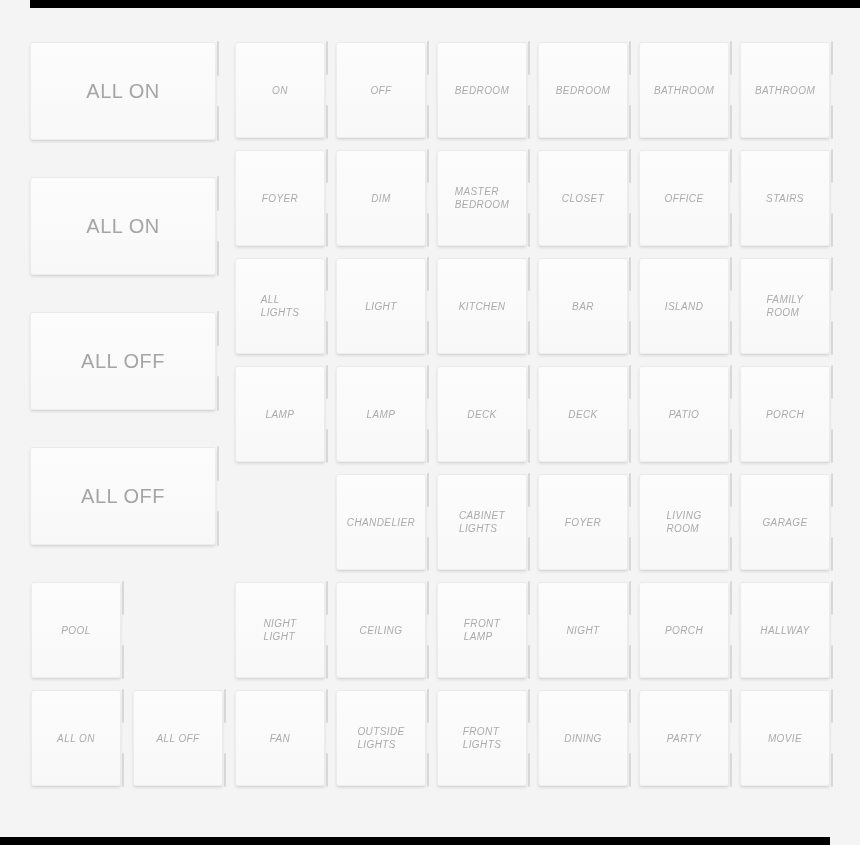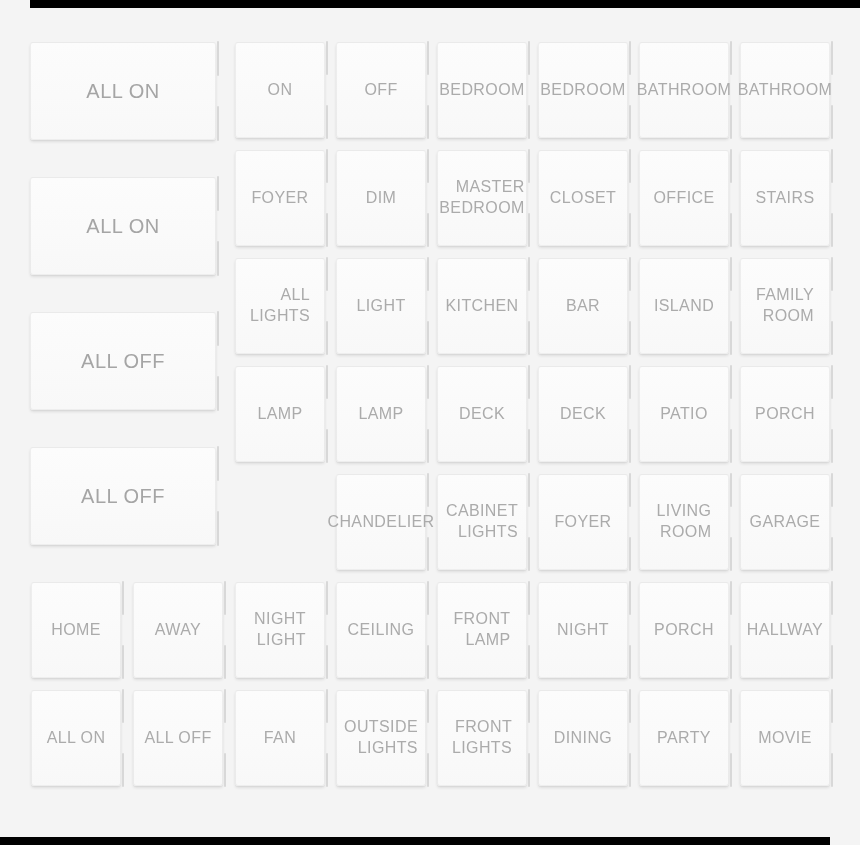--- a/index.html
+++ b/index.html
@@ -11,39 +11,39 @@
   }
   .board{position:relative;width:860px;height:845px;background:#f4f4f4;}
 
   .bar{position:absolute;height:8px;background:#000;}
   .bar-top{top:0;left:30px;width:830px;}
   .bar-bottom{bottom:0;left:0;width:830px;}
 
   .btn{
     position:absolute;
     display:flex;align-items:center;justify-content:center;
-    text-align:right;white-space:pre-line;
+    text-align:left;white-space:pre-line;
     background:linear-gradient(180deg,#fcfcfc 0%,#fafafa 55%,#f8f8f8 100%);
     border:1px solid rgba(0,0,0,0.055);
     border-radius:3px;
     box-shadow:0 2px 3px rgba(0,0,0,0.09),0 1px 1px rgba(0,0,0,0.04);
     color:#ababab;
     box-sizing:border-box;
     cursor:pointer;
     user-select:none;
   }
   
   .btn::before,.btn::after{
     content:"";position:absolute;right:-4px;width:2px;height:36%;
     background:#d8d8d8;border-radius:1px;
   }
   .btn::before{top:-2px;}
   .btn::after{bottom:-2px;}
 
-  .sm{width:90px;height:96px;font-size:16px;line-height:1.3;letter-spacing:.4px;padding:0 3px;}
+  .sm{width:90px;height:96px;font-size:10px;line-height:1.3;letter-spacing:.4px;padding:0 3px;font-style:italic;}
   .big{left:30px;width:186px;height:98px;font-size:20px;letter-spacing:.5px;color:#a5a5a5;}
 
   
   .c0{left:235px}.c1{left:336px}.c2{left:437px}.c3{left:538px}.c4{left:639px}.c5{left:740px}
   
   .r0{top:42px}.r1{top:150px}.r2{top:258px}.r3{top:366px}.r4{top:474px}.r5{top:582px}.r6{top:690px}
   
   .b0{top:42px}.b1{top:177px}.b2{top:312px}.b3{top:447px}
   
   .lc0{left:31px}.lc1{left:133px}
@@ -54,22 +54,21 @@
 <div class="board">
 
   <div class="bar bar-top"></div>
   <div class="bar bar-bottom"></div>
 
   <div class="btn big b0">ALL ON</div>
   <div class="btn big b1">ALL ON</div>
   <div class="btn big b2">ALL OFF</div>
   <div class="btn big b3">ALL OFF</div>
 
-  <div class="btn sm lc0 r5">HOME</div>
-  <div class="btn sm lc1 r5">AWAY</div>
+  <div class="btn sm lc0 r5">POOL</div>
   <div class="btn sm lc0 r6">ALL ON</div>
   <div class="btn sm lc1 r6">ALL OFF</div>
 
   <div class="btn sm c0 r0">ON</div>
   <div class="btn sm c1 r0">OFF</div>
   <div class="btn sm c2 r0">BEDROOM</div>
   <div class="btn sm c3 r0">BEDROOM</div>
   <div class="btn sm c4 r0">BATHROOM</div>
   <div class="btn sm c5 r0">BATHROOM</div>
 

